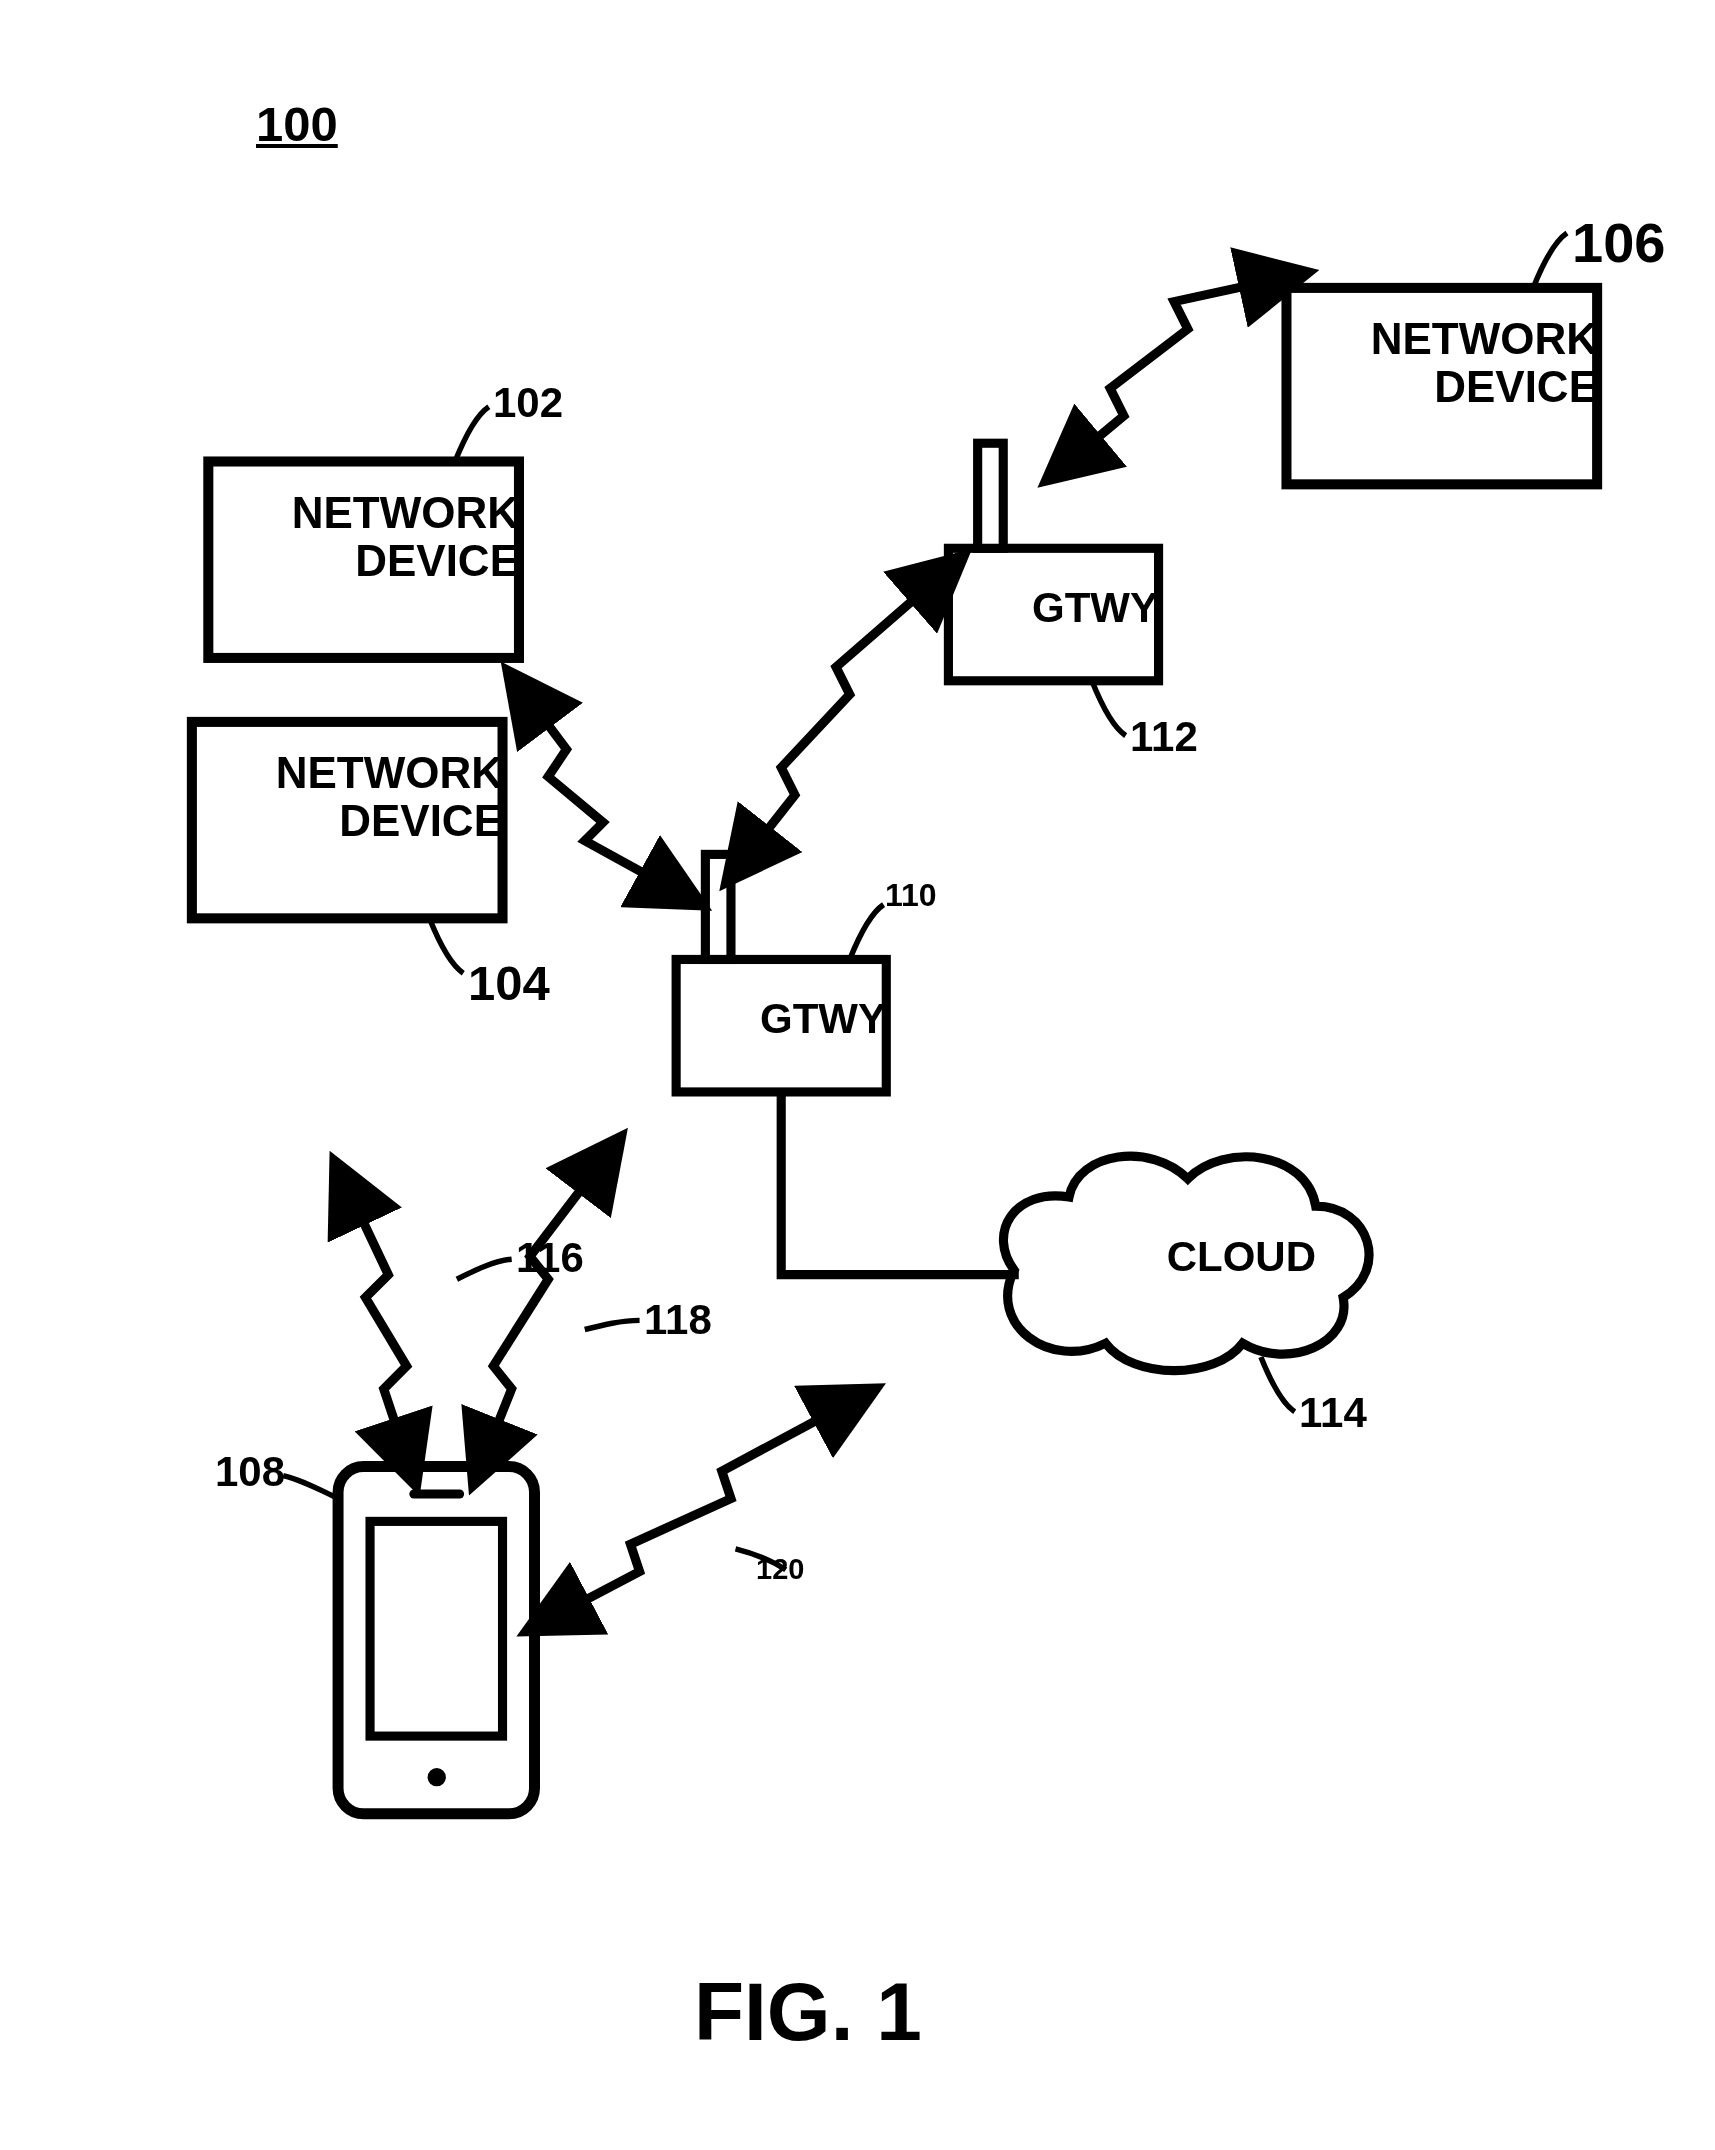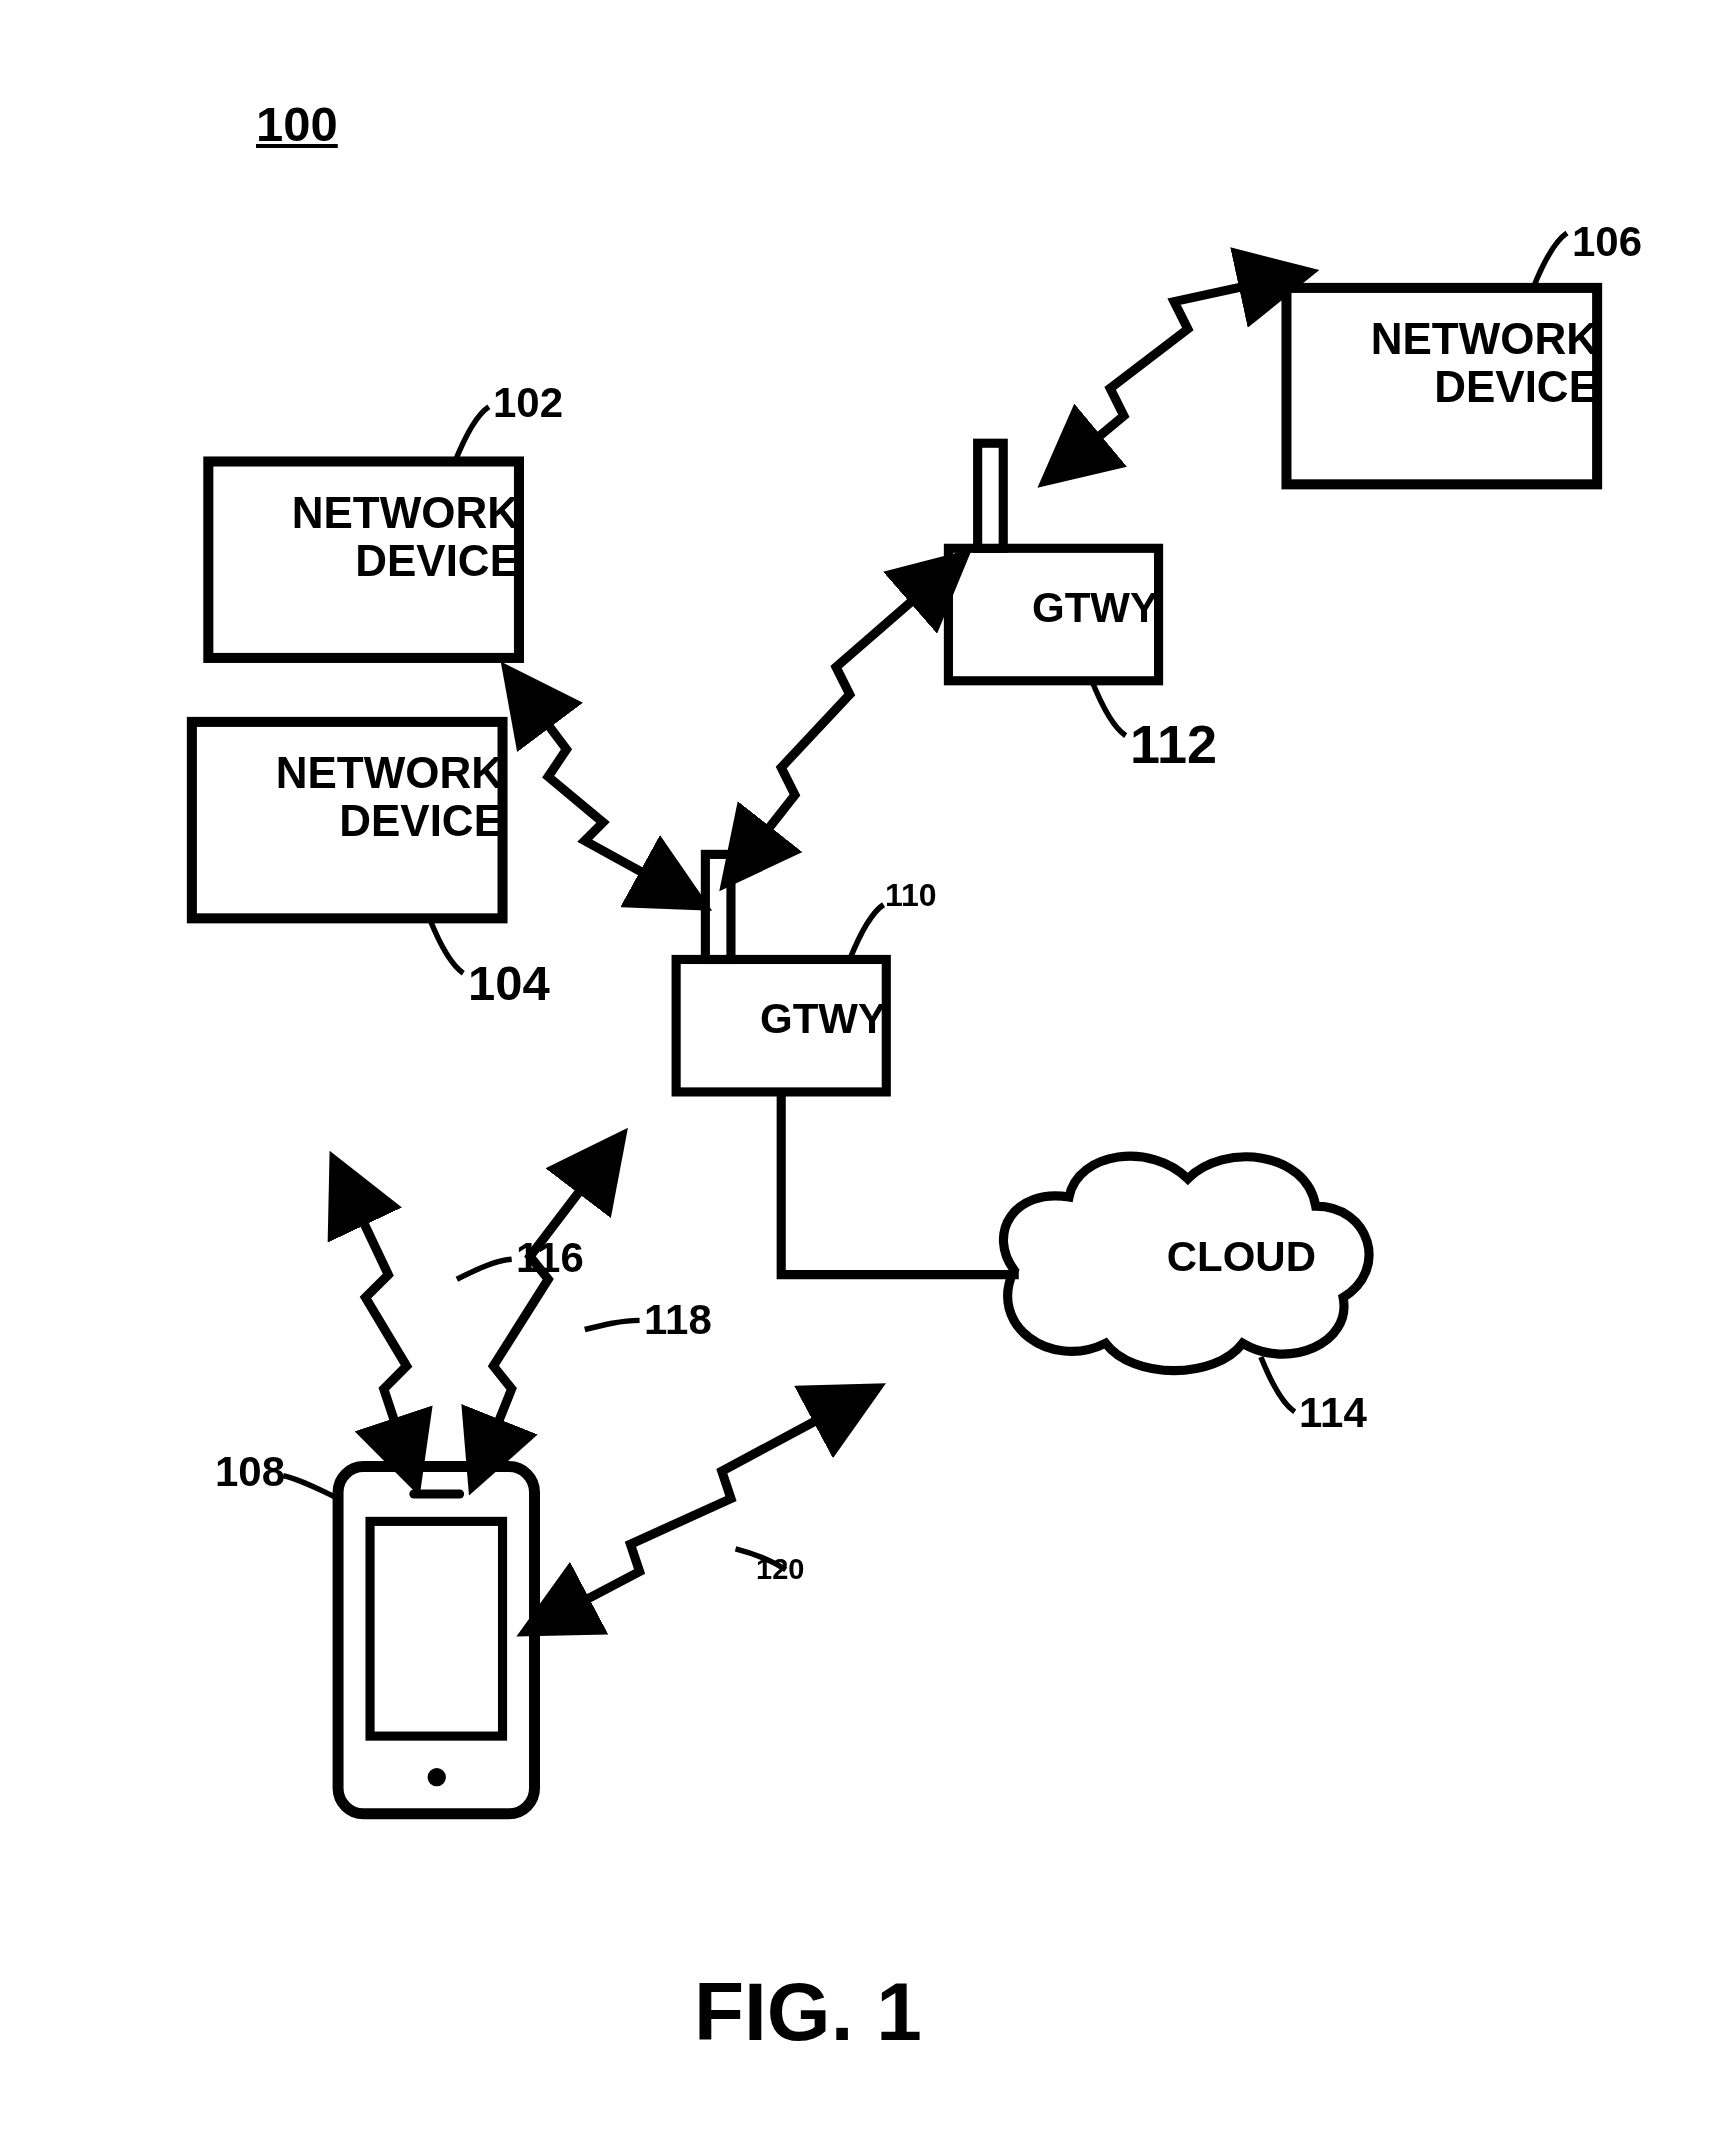--- a/index.html
+++ b/index.html
@@ -71,32 +71,32 @@
 
     <path d="M530 1595 L560 1520 L540 1495 L600 1400 L580 1375 L660 1270" fill="none" stroke="#000" stroke-width="10" marker-start="url(#ah)" marker-end="url(#ah)"></path>
     <path d="M640 1455 C660 1450 680 1445 700 1445" fill="none" stroke="#000" stroke-width="6"></path>
 
     <path d="M605 1770 L700 1720 L690 1690 L800 1640 L790 1610 L930 1535" fill="none" stroke="#000" stroke-width="10" marker-start="url(#ah)" marker-end="url(#ah)"></path>
     <path d="M805 1695 C825 1700 845 1708 860 1718" fill="none" stroke="#000" stroke-width="6"></path>
   </svg>
 
   <div class="boxlabel" style="left:1287px;top:315px;width:311px;font-size:44px;">NETWORK
 DEVICE</div>
-  <span class="label" style="left:1572px;top:218px;font-size:42px;">106</span>
+  <span class="label" style="left:1572px;top:210px;font-size:56px;">106</span>
 
   <div class="boxlabel" style="left:208px;top:489px;width:311px;font-size:44px;">NETWORK
 DEVICE</div>
   <span class="label" style="left:493px;top:379px;font-size:42px;">102</span>
 
   <div class="boxlabel" style="left:192px;top:749px;width:311px;font-size:44px;">NETWORK
 DEVICE</div>
   <span class="label" style="left:468px;top:955px;font-size:49px;">104</span>
 
   <div class="boxlabel" style="left:948px;top:585px;width:210px;font-size:42px;">GTWY</div>
-  <span class="label" style="left:1130px;top:713px;font-size:54px;">112</span>
+  <span class="label" style="left:1130px;top:713px;font-size:42px;">112</span>
 
   <div class="boxlabel" style="left:676px;top:996px;width:210px;font-size:42px;">GTWY</div>
   <span class="label" style="left:885px;top:877px;font-size:32px;">110</span>
 
   <div class="boxlabel" style="left:1069px;top:1234px;width:247px;font-size:42px;">CLOUD</div>
   <span class="label" style="left:1299px;top:1389px;font-size:42px;">114</span>
 
   <span class="label" style="left:215px;top:1448px;font-size:42px;">108</span>
 
   <span class="label" style="left:516px;top:1234px;font-size:42px;">116</span>

